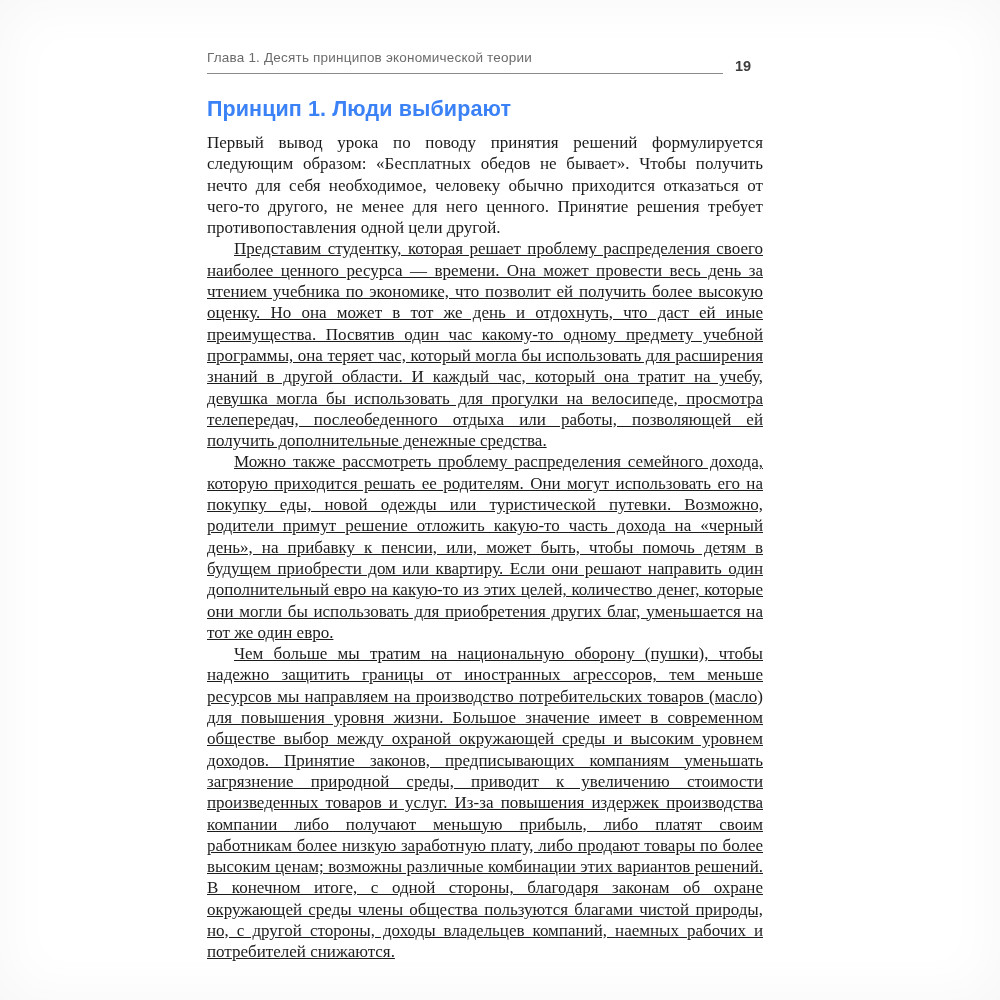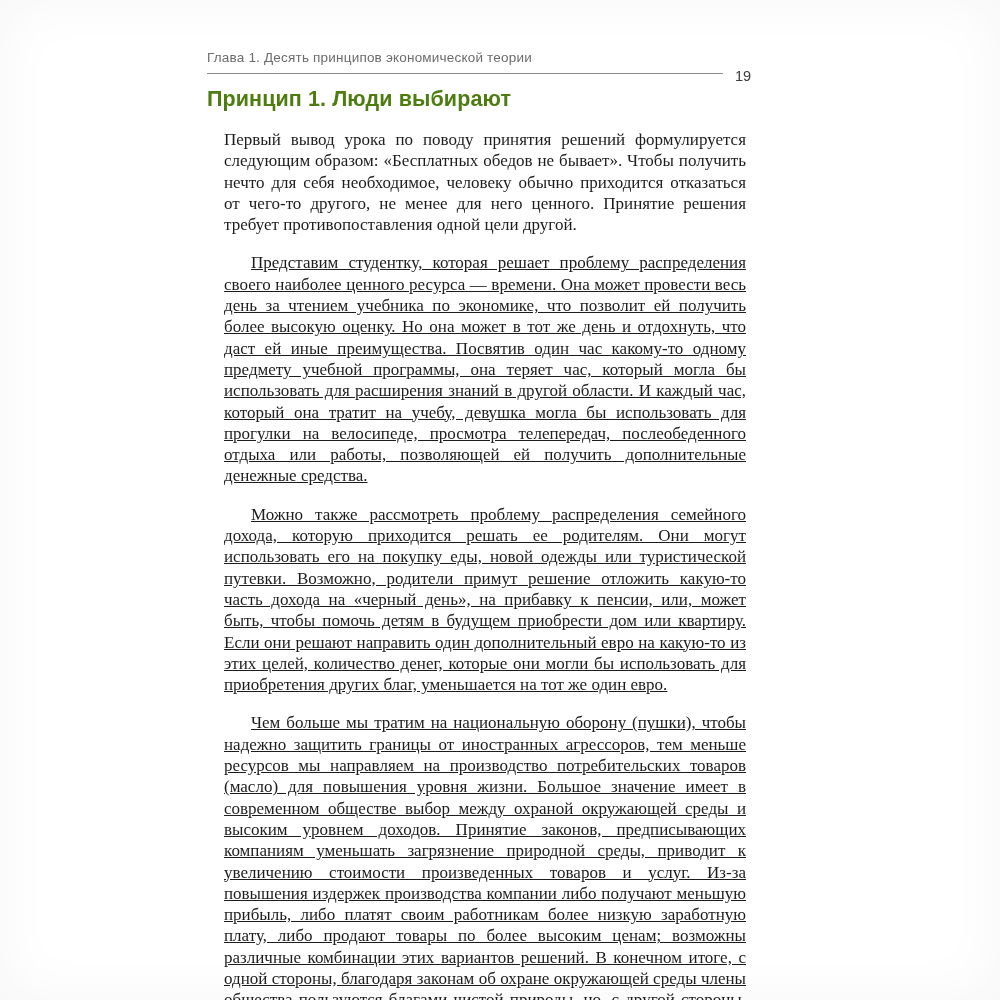--- a/index.html
+++ b/index.html
@@ -40,44 +40,44 @@
   .rh-rule {
     height: 0;
     border-bottom: 1px solid #8a8a8a;
     margin-top: 7px;
   }
   .rh-page {
     flex: 0 0 40px;
     text-align: center;
     font-family: "Liberation Sans", "DejaVu Sans", sans-serif;
     font-size: 14.5px;
-    font-weight: 400;
+    font-weight: 700;
     color: #3c3c3c;
     position: relative;
-    top: 10px;
+    top: 0;
   }
   
   .section-heading {
-    margin: 13px 0 10px 0;
+    margin: 23px 0 10px 0;
     font-family: "Liberation Sans", "DejaVu Sans", sans-serif;
     font-size: 21.5px;
     font-weight: bold;
-    color: #4d7c0f;
+    color: #3b82f6;
     letter-spacing: 0.1px;
   }
   
   .body-text {
     font-family: "Liberation Serif", "DejaVu Serif", serif;
     font-size: 17px;
     line-height: 21.3px;
     color: #1c1c1c;
     text-align: justify;
   }
   .body-text p {
-    margin: 17px;
+    margin: 0;
     hyphens: auto;
     -webkit-hyphens: auto;
   }
   .body-text p.indent {
     text-indent: 27px;
     text-decoration: underline;
   }
 </style>
 </head>
 <body>

